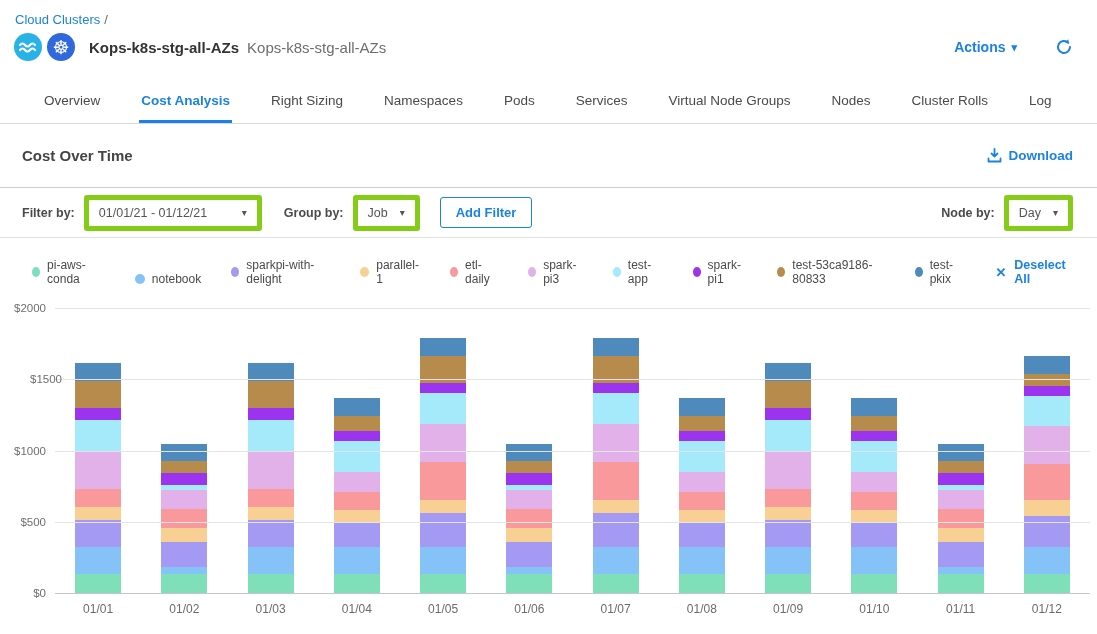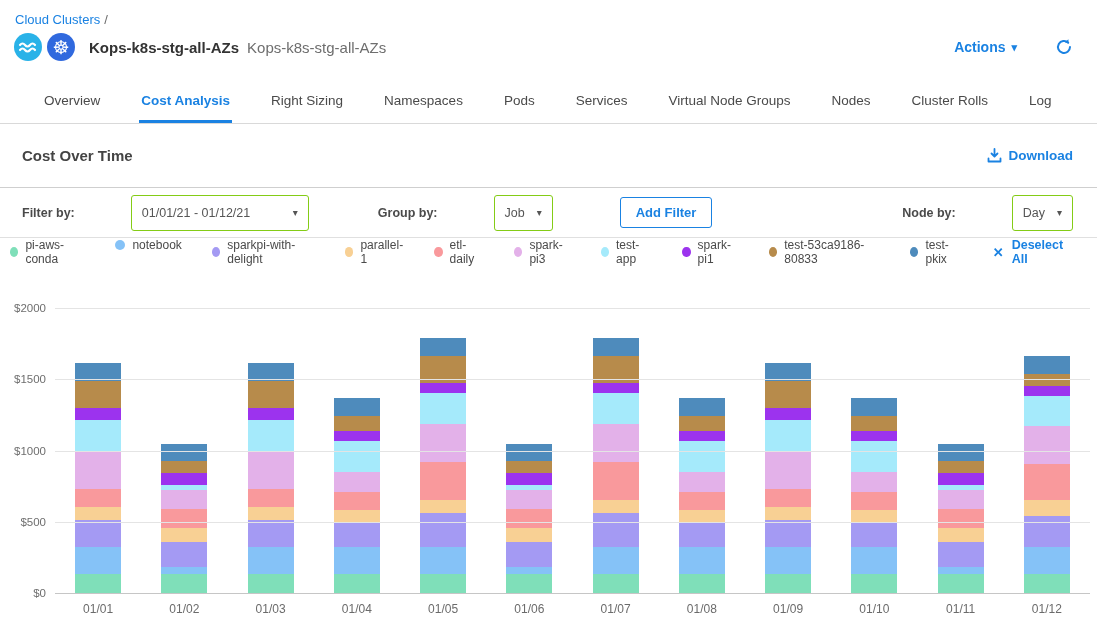--- a/index.html
+++ b/index.html
@@ -31,34 +31,34 @@
   
   .section-head { display:flex; align-items:center; padding:0 24px 0 22px;
     height:64px; border-bottom:1px solid #cfcfcf; }
   .section-title { font-size:15px; font-weight:bold; color:#444; }
   .section-head .spacer { flex:1; }
   .download { color:#1a82e2; font-weight:bold; font-size:13.5px; display:flex;
     align-items:center; gap:7px; cursor:pointer; }
 
   
   .filter-row { display:flex; align-items:center; padding:0 24px 0 22px; height:50px;
-    border-bottom:1px solid #e0e0e0;gap:47px; }
+    border-bottom:1px solid #e0e0e0; }
   .flabel { font-size:12.5px; font-weight:bold; color:#4a4a4a; margin-right:9px; white-space:nowrap; }
-  .selectbox { border:1px solid #84cc16; border-radius:3px; background:#fff; height:36px;
+  .selectbox { border:5px solid #84cc16; border-radius:3px; background:#fff; height:36px;
     display:flex; align-items:center; font-size:12.5px; color:#555; padding:0 10px;
     cursor:pointer; white-space:nowrap; }
   .selectbox .caret { margin-left:12px; color:#555; font-size:10px; }
   .daterange { width:178px; justify-content:space-between; }
   .add-filter { margin-left:20px; border:1px solid #1a82e2; border-radius:3px; background:#fff;
     color:#1a82e2; font-weight:bold; font-size:13px; height:31px; padding:0 15px; cursor:pointer;
     font-family:"Liberation Sans",sans-serif; }
   .filter-row .spacer { flex:1; }
 
   
-  .legend-row { display:flex; align-items:flex-start; padding:0 28px 0 10px; height:48px; }
+  .legend-row { display:flex; align-items:flex-end; padding:0 28px 0 32px; height:48px; }
   .legend-item { display:flex; align-items:center; margin-right:30px; cursor:pointer; }
   .legend-dot { width:10px; height:10px; border-radius:50%; margin-right:7px; }
   .legend-label { font-size:12px; color:#4a4a4a; }
   .deselect-all { margin-left:auto; color:#1a82e2; font-weight:bold; font-size:12.5px;
     display:flex; align-items:center; gap:8px; cursor:pointer; }
   .deselect-all .x { font-size:13px; font-weight:bold; }
 
   
   .chart { position:relative; height:339px; }
   .plot { position:absolute; left:55px; right:7px; top:23px; bottom:31px; }
@@ -384,15 +384,15 @@
       </div>
   <div class="gridline zero" style="bottom: 0px;"></div>
       <div class="gridline" style="bottom: 71.25px;"></div>
       <div class="gridline" style="bottom: 142.5px;"></div>
       <div class="gridline" style="bottom: 213.75px;"></div>
       <div class="gridline" style="bottom: 285px;"></div>
     </div>
 <div class="ytick" style="top: 301px; left: 0px;">$0</div>
     <div class="ytick" style="top: 229.75px; left: 0px;">$500</div>
     <div class="ytick" style="top: 158.5px; left: 0px;">$1000</div>
-    <div class="ytick" style="top: 87.25px; left: 0px;">$1500</div>
+    <div class="ytick" style="top: 87.25px; left: 16px;">$1500</div>
     <div class="ytick" style="top: 16px; left: 0px;">$2000</div>
   </div>
 
 </body></html>

